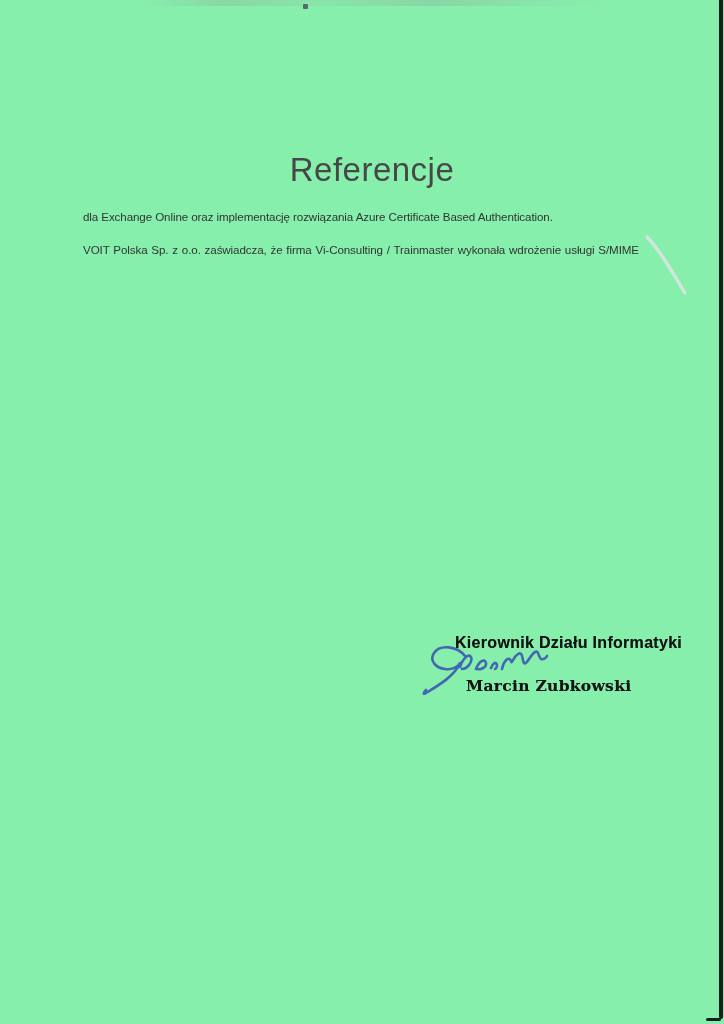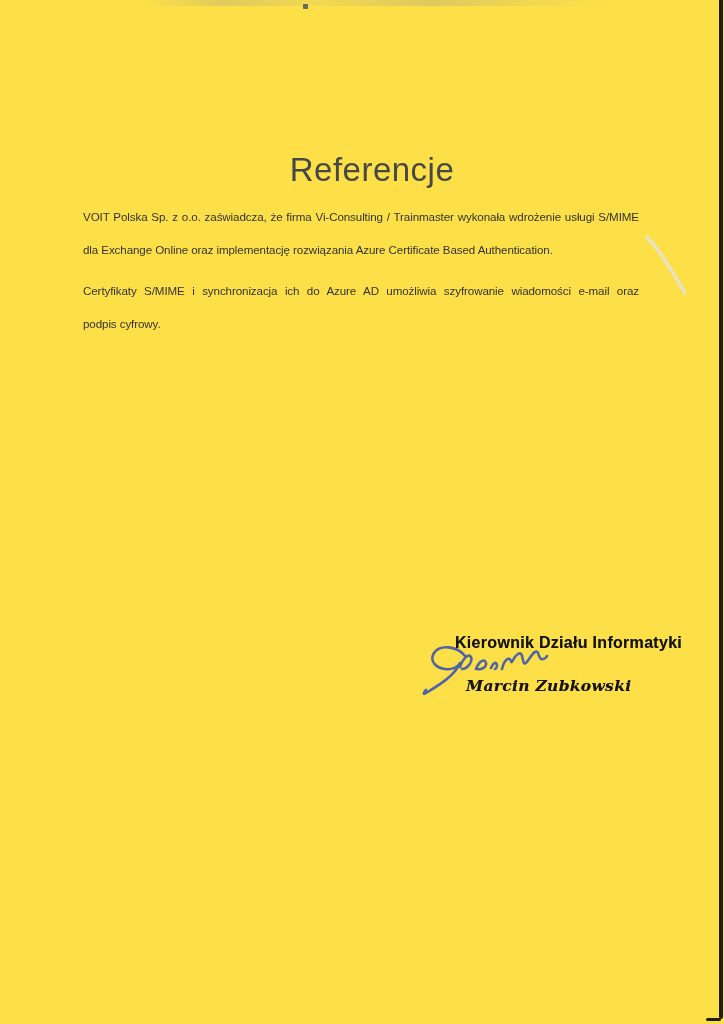--- a/index.html
+++ b/index.html
@@ -8,21 +8,21 @@
     width: 724px;
     height: 1024px;
     background: #ffffff;
     font-family: "Liberation Sans", sans-serif;
     overflow: hidden;
   }
   .page {
     position: relative;
     width: 724px;
     height: 1024px;
-    background: #fde047;
+    background: #86efac;
   }
   
   .top-smudge {
     position: absolute;
     top: 0; left: 140px;
     width: 470px; height: 6px;
     background: linear-gradient(to right,
       rgba(150,150,150,0) 0%,
       rgba(150,150,150,.28) 18%,
       rgba(150,150,150,.10) 38%,
@@ -102,21 +102,20 @@
     left: 421px; top: 643px;
     width: 132px; height: 56px;
     opacity: .88;
   }
   .sig-name {
     position: absolute;
     left: 466px; top: 676px;
     font-family: "DejaVu Serif", serif;
     font-size: 15.5px;
     font-weight: bold;
-    font-style: italic;
     letter-spacing: .3px;
     color: #141414;
     white-space: nowrap;
     text-shadow: 0 0 .6px rgba(20,20,20,.5);
   }
 </style>
 </head>
 <body>
 
 <div class="page">
@@ -127,26 +126,22 @@
   <div class="dot-artifact"></div>
 
   <svg class="scratch-artifact" viewBox="0 0 44 62">
     <path d="M3 3 C 14 14, 26 34, 41 59" stroke="#e3e3e8" stroke-width="3.2" fill="none" stroke-linecap="round"></path>
   </svg>
 
   <h1 class="doc-title">Referencje</h1>
 
   <div class="body-text">
     <div class="para">
+      <div class="line ll">dla Exchange Online oraz implementację rozwiązania Azure Certificate Based Authentication.</div>
       <div class="line jl">VOIT Polska Sp. z o.o. zaświadcza, że firma Vi-Consulting / Trainmaster wykonała wdrożenie usługi S/MIME</div>
-      <div class="line ll">dla Exchange Online oraz implementację rozwiązania Azure Certificate Based Authentication.</div>
-    </div>
-    <div class="para">
-      <div class="line jl">Certyfikaty S/MIME i synchronizacja ich do Azure AD umożliwia szyfrowanie wiadomości e-mail oraz</div>
-      <div class="line ll">podpis cyfrowy.</div>
     </div>
   </div>
 
   <div class="sig-block">
     <div class="sig-role">Kierownik Działu Informatyki</div>
     <svg class="sig-scribble" viewBox="0 0 132 56">
       <path d="M44 13 C36 3 19 1 13 10 C8 18 15 25 24 26 C31 27 37 24 39 20
                M39 20 C34 32 20 41 5 50 C2 52 2 50 5 47
                M39 24 C42 15 48 10 50 14 C52 19 46 26 41 26
                M55 26 C58 18 64 15 65 20 C66 24 60 27 57 26

